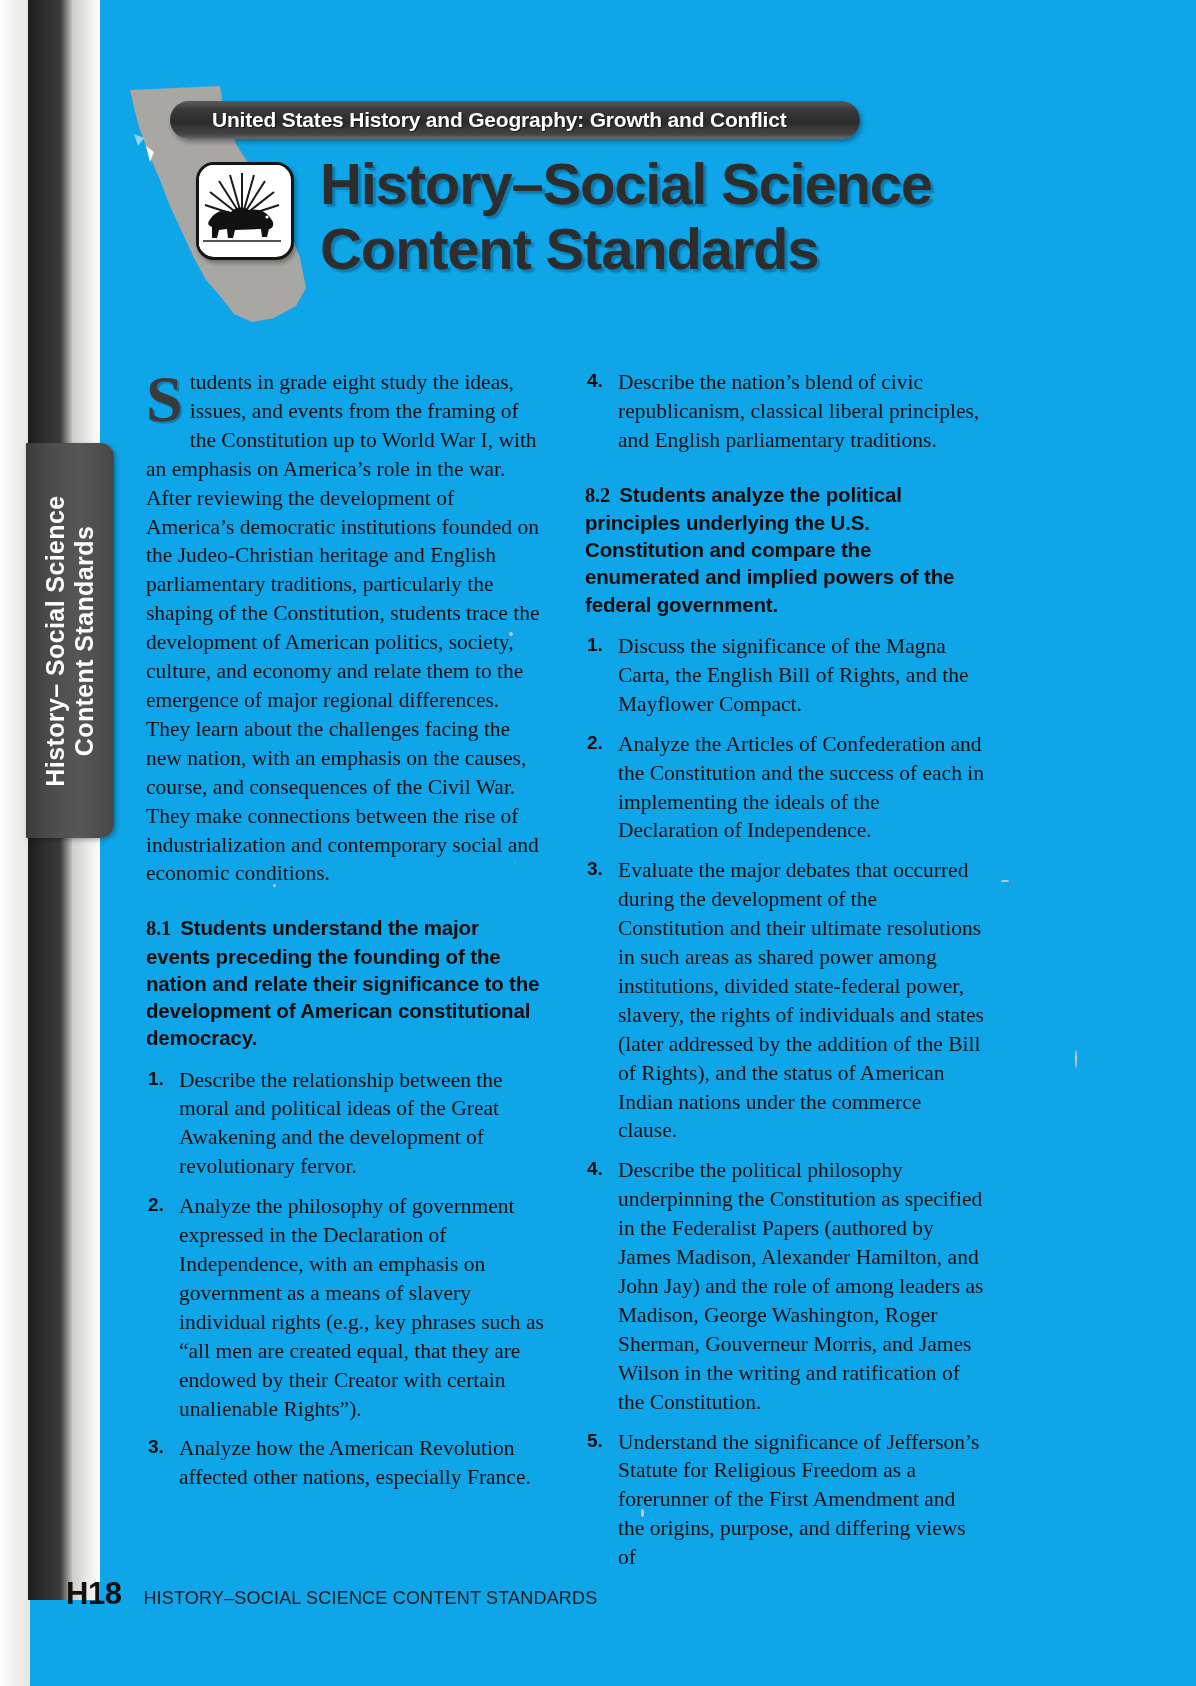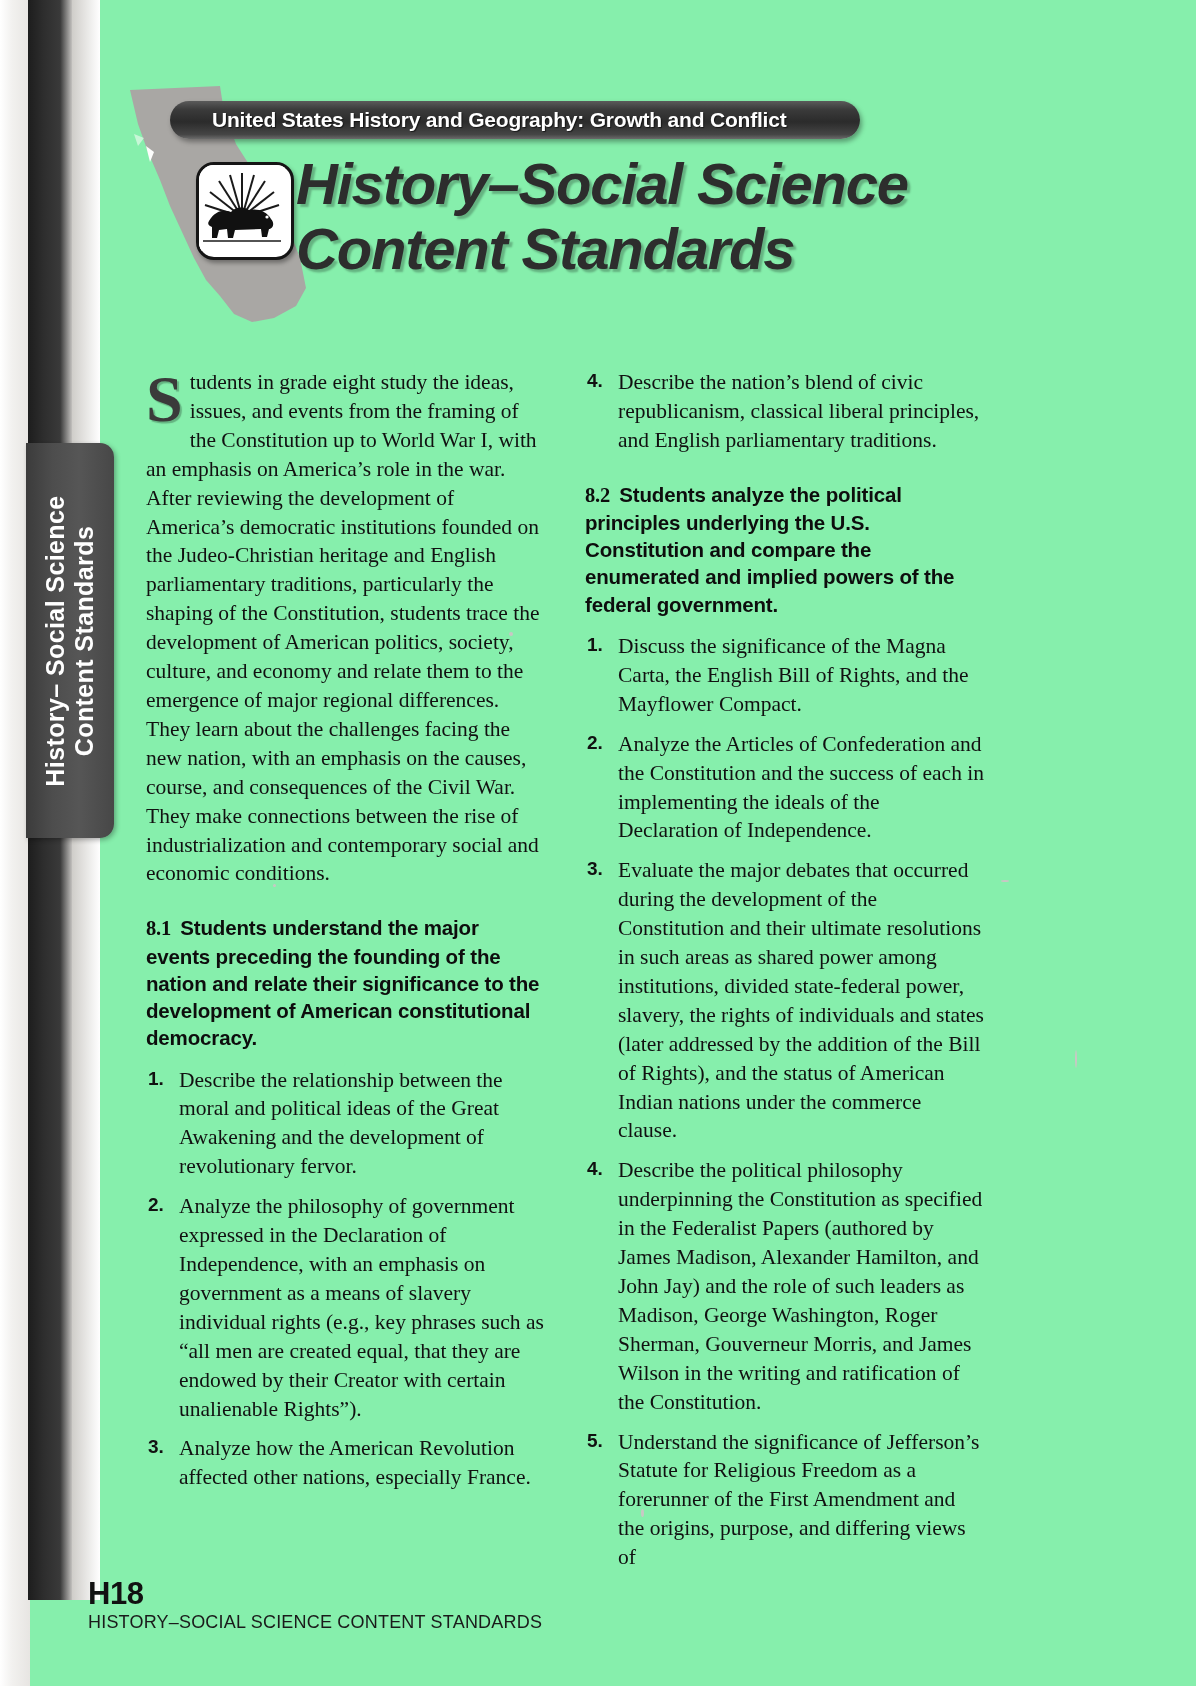--- a/index.html
+++ b/index.html
@@ -12,21 +12,21 @@
     height: 1686px;
     position: relative;
     font-family: "Liberation Serif", serif;
     overflow: hidden;
   }
 
   
   #page {
     position: absolute;
     inset: 0;
-    background: #86efac;
+    background: #0ea5e9;
   }
   .scan-edge-left {
     position: absolute;
     left: 0; top: 0;
     width: 30px; height: 1686px;
     background: linear-gradient(90deg,#ffffff 0%, #f2f1ef 40%, #e7e5e2 100%);
   }
   .scan-spine {
     position: absolute;
     left: 28px; top: 0;
@@ -81,23 +81,22 @@
     border-radius: 18px;
     background: #ffffff;
     box-shadow: 2px 3px 4px rgba(0,0,0,0.35);
     overflow: hidden;
   }
   .seal svg { display: block; }
 
   
   .title-block {
     position: absolute;
-    left: 296px; top: 152px;
+    left: 320px; top: 152px;
     width: 700px;
-    font-style: italic;
   }
   .title-line {
     font-family: "Liberation Sans", sans-serif;
     font-weight: bold;
     font-size: 58px;
     line-height: 1.12;
     color: #2d2d2d;
     letter-spacing: -1.2px;
     text-shadow: 3px 3px 2px rgba(0,0,0,0.25);
     white-space: nowrap;
@@ -187,21 +186,20 @@
   }
   .ital { }
 
   
   .footer {
     position: absolute;
     left: 66px;
     top: 1576px;
     display: flex;
     align-items: baseline;
-    flex-direction: column;
   }
   .folio {
     font-family: "Liberation Sans", sans-serif;
     font-weight: bold;
     font-size: 31px;
     color: #111111;
     letter-spacing: -0.5px;
   }
   .footer-title {
     font-family: "Liberation Sans", sans-serif;
@@ -316,21 +314,21 @@
       <li>
         <span class="li-num">2.</span>
         <span>Analyze the Articles of Confederation and the Constitution and the success of each in implementing the ideals of the Declaration of Independence.</span>
       </li>
       <li>
         <span class="li-num">3.</span>
         <span>Evaluate the major debates that occurred during the development of the Constitution and their ultimate resolutions in such areas as shared power among institutions, divided state-federal power, slavery, the rights of individuals and states (later addressed by the addition of the Bill of Rights), and the status of American Indian nations under the commerce clause.</span>
       </li>
       <li>
         <span class="li-num">4.</span>
-        <span>Describe the political philosophy underpinning the Constitution as specified in the </span><span class="ital">Federalist Papers</span><span> (authored by James Madison, Alexander Hamilton, and John Jay) and the role of such leaders as Madison, George Washington, Roger Sherman, Gouverneur Morris, and James Wilson in the writing and ratification of the Constitution.</span>
+        <span>Describe the political philosophy underpinning the Constitution as specified in the </span><span class="ital">Federalist Papers</span><span> (authored by James Madison, Alexander Hamilton, and John Jay) and the role of among leaders as Madison, George Washington, Roger Sherman, Gouverneur Morris, and James Wilson in the writing and ratification of the Constitution.</span>
       </li>
       <li>
         <span class="li-num">5.</span>
         <span>Understand the significance of Jefferson’s Statute for Religious Freedom as a forerunner of the First Amendment and the origins, purpose, and differing views of</span>
       </li>
     </ol>
   </div>
 
   <div class="footer">
     <span class="folio">H18</span>

